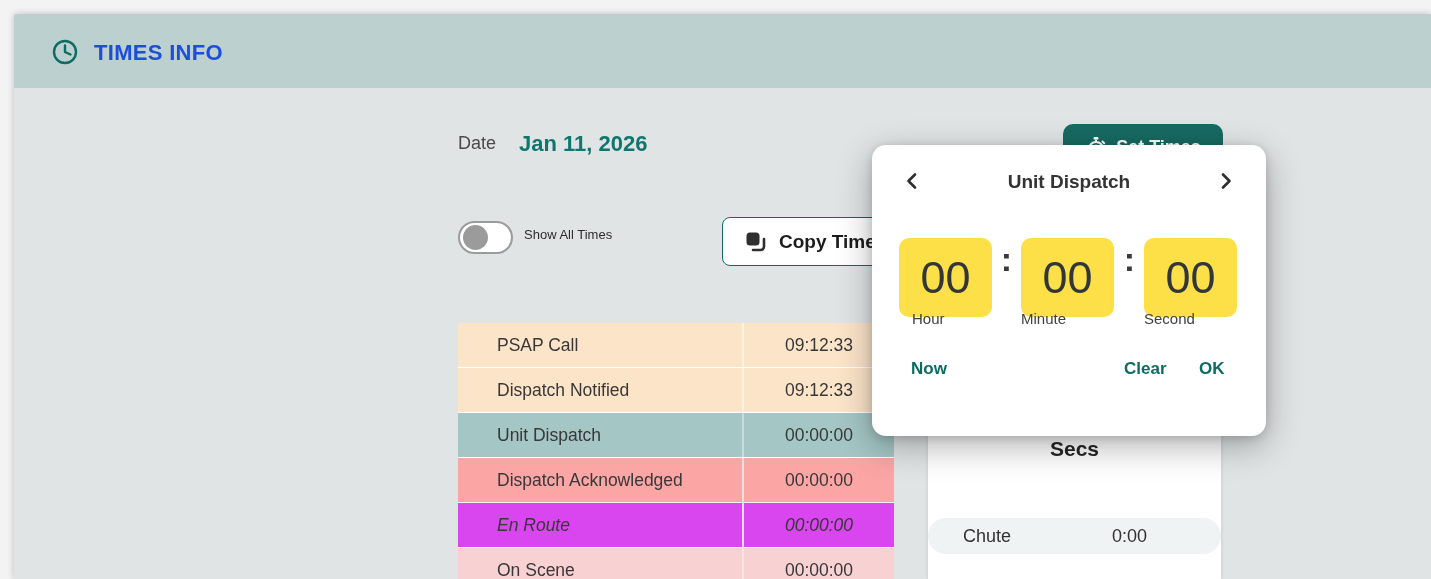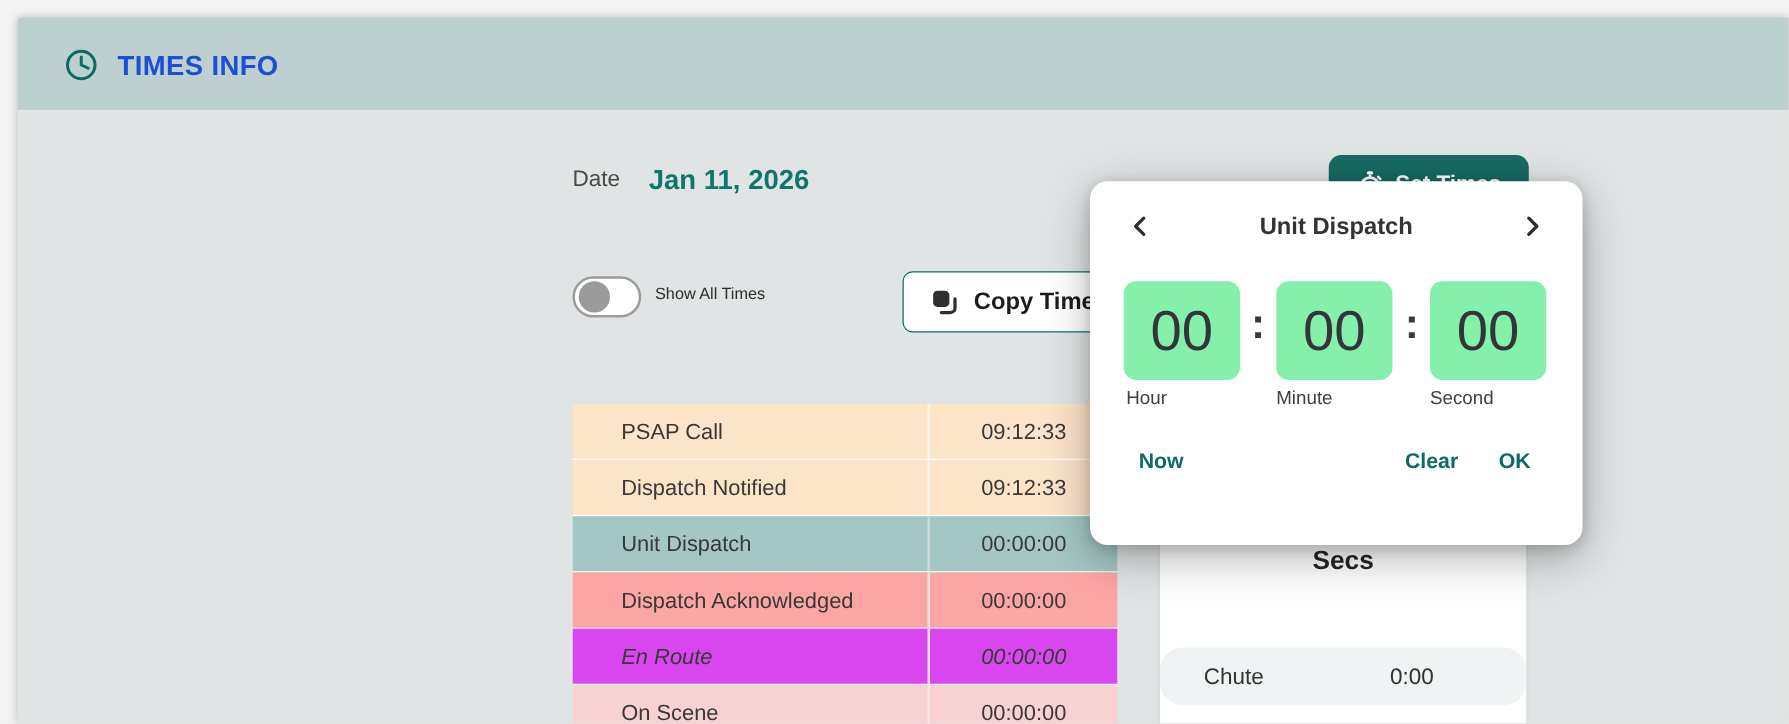--- a/index.html
+++ b/index.html
@@ -51,48 +51,48 @@
   .row-empty     .cell-time { border-left:2px solid #dfe3e4; }
   .row-empty-alt { background:#d946ef; border-bottom:1px solid #fff;font-style:italic; }
   .row-empty-alt .cell-time { border-left:2px solid #dfe3e4; }
   .row-missing   { background:#f8d1d3; }
   .row-missing   .cell-time { border-left:2px solid #fbe4e5; }
 
   
   .secs-card { position:absolute; left:928px; top:420px; width:293px; height:159px; background:#fff;
                z-index:1; box-shadow:0 1px 4px rgba(0,0,0,0.12); }
   .secs-header { margin-top:17px; text-align:center; font-size:21px; font-weight:700; color:#262626; }
-  .secs-row { position:absolute; left:0; top:98px; width:293px; height:46px; background:#eff3f4;
+  .secs-row { position:absolute; left:0; top:98px; width:293px; height:36px; background:#eff3f4;
               display:flex; align-items:center; font-size:18px; color:#333;border-radius:18px; }
   .secs-row .s-label { margin-left:35px; }
   .secs-row .s-value { margin-left:auto; margin-right:74px; }
 
   
   .popup { position:absolute; left:872px; top:145px; width:394px; height:291px; background:#fff;
            border-radius:14px; z-index:10;
            box-shadow:0 10px 35px rgba(0,0,0,0.30), 0 2px 10px rgba(0,0,0,0.15); }
   .popup-title { position:absolute; left:0; top:26px; width:100%; text-align:center; font-size:19px;
                  font-weight:700; color:#333; }
   .chev { position:absolute; top:25px; width:22px; height:22px; cursor:pointer; display:flex;
           align-items:center; justify-content:center; }
   .chev-left  { left:29px; }
   .chev-right { left:343px; }
 
-  .time-box { position:absolute; top:80px; width:93px; height:79px; background:#86efac;
+  .time-box { position:absolute; top:93px; width:93px; height:79px; background:#fde047;
               border-radius:10px; display:flex; align-items:center; justify-content:center;
               font-size:45px; color:#323639; cursor:pointer; }
   .box-hour   { left:27px; }
   .box-minute { left:149px; }
   .box-second { left:272px; }
   .colon { position:absolute; top:95px; width:29px; text-align:center; font-size:34px;
            font-weight:700; color:#3a3a3a; }
   .colon-1 { left:120px; }
   .colon-2 { left:243px; }
   .unit-label { position:absolute; top:165px; font-size:15px; color:#3f3f3f; }
-  .lab-hour   { left:29px; }
+  .lab-hour   { left:40px; }
   .lab-minute { left:149px; }
   .lab-second { left:272px; }
 
   .pick-action { position:absolute; top:214px; font-size:17px; font-weight:700; color:#0c6b63;
                  cursor:pointer; background:none; border:none; font-family:inherit; }
   .act-now   { left:39px; }
   .act-clear { left:252px; }
   .act-ok    { left:327px; }
 </style>
 </head>

